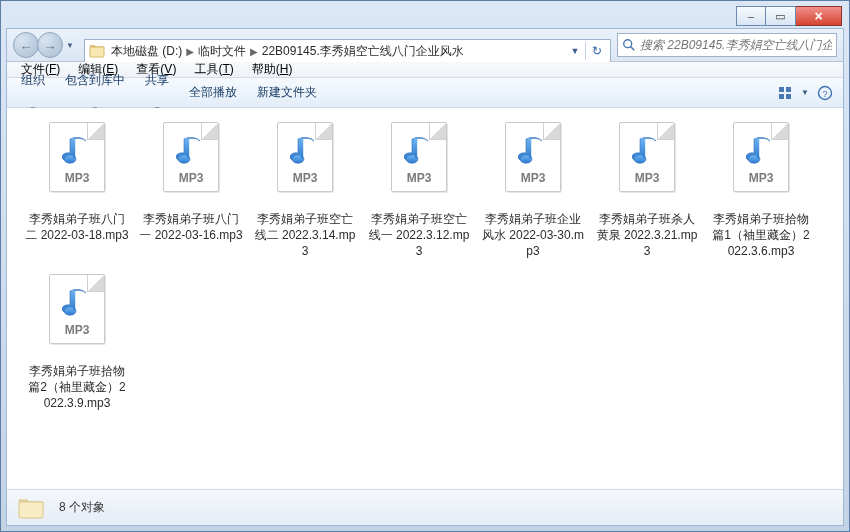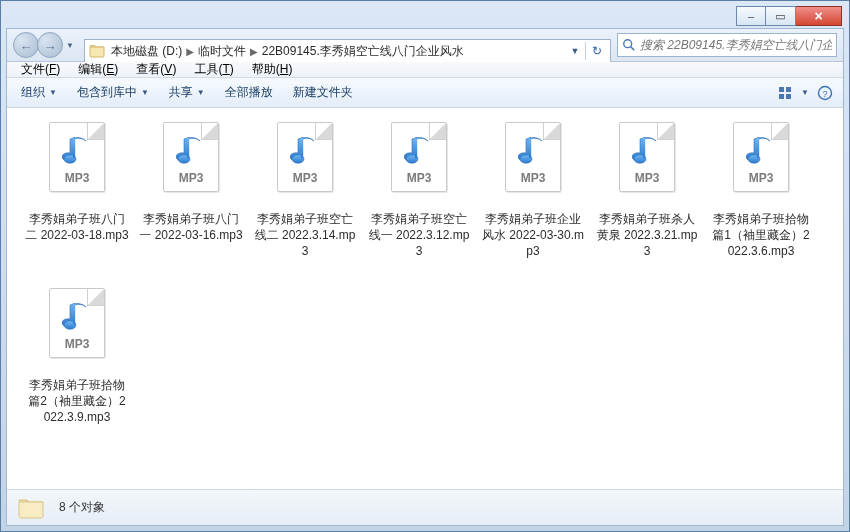--- a/index.html
+++ b/index.html
@@ -88,29 +88,29 @@
 .menuitem { padding:3px 8px; cursor:default; }
 .menuitem u { text-decoration:underline; }
 
 
 .cmdbar {
   height:30px;
   background: linear-gradient(to bottom,#f6fafe,#e3edf8);
   border-bottom:1px solid #c8d6e7;
   display:flex; align-items:center; padding:0 4px; font-size:12px; color:#1a3d66;
 }
-.cmdbtn { padding:4px 10px; display:flex; align-items:center; gap:4px; }
+.cmdbtn { padding:4px 10px; display:flex; align-items:center; gap:16px;flex-direction:column; }
 .cmdbtn .drop { font-size:8px; color:#3a5a80; }
 .cmd-right { margin-left:auto; display:flex; align-items:center; gap:8px; padding-right:6px; }
 .cmd-right .ico { width:16px; height:16px; display:flex; align-items:center; justify-content:center; color:#2c63a6; }
 
 
 .content {
   flex:1; background:#fff; padding:14px 18px; overflow:auto;
-  display:flex; flex-wrap:wrap; align-content:flex-start; gap:18px 10px;
+  display:flex; flex-wrap:wrap; align-content:flex-start; gap:4px 10px;
 }
 .item {
   width:104px; display:flex; flex-direction:column; align-items:center;
   text-align:center; margin-bottom:10px;
 }
 .thumb {
   width:56px; height:70px; background:#fff; border:1px solid #c9c9c9;
   border-radius:2px; position:relative;
   box-shadow: 1px 1px 0 #e6e6e6;
   display:flex; flex-direction:column; align-items:center; justify-content:flex-end;

